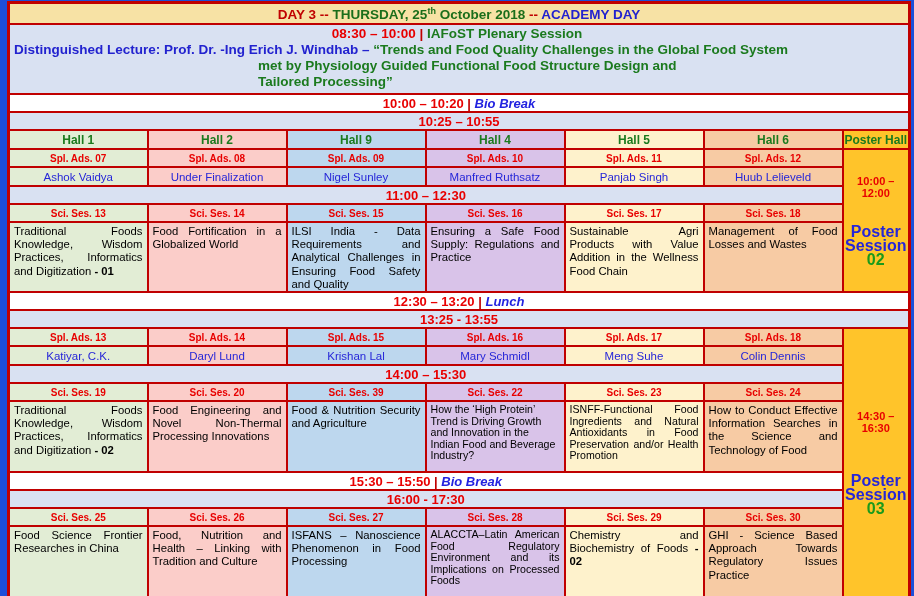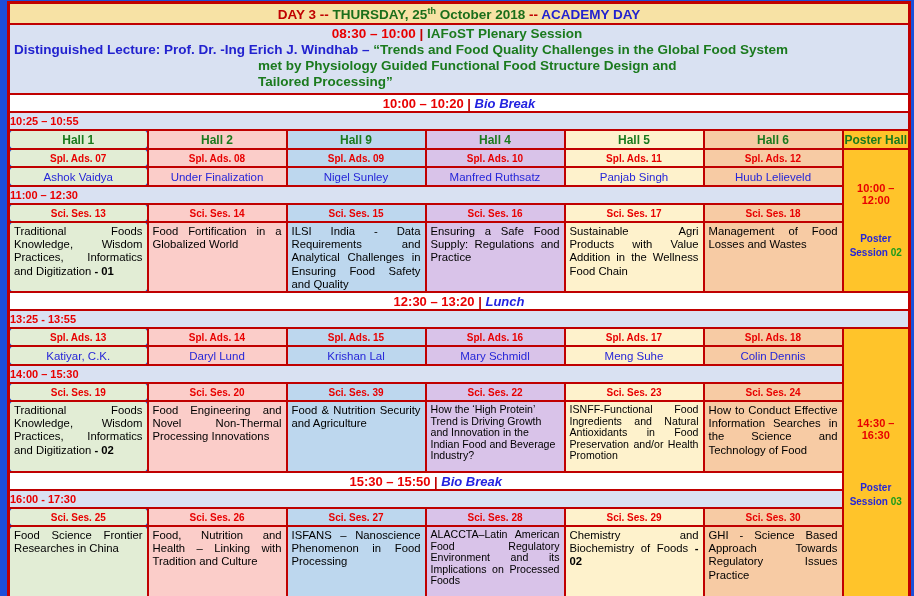--- a/index.html
+++ b/index.html
@@ -3,61 +3,61 @@
 <meta charset="utf-8">
 <style>
   html,body{margin:0;padding:0;background:#ffffff;}
   .page{width:914px;height:596px;overflow:hidden;background:#1d4ed8;
         font-family:"Liberation Sans",sans-serif;position:relative;}
   table.sched{border-collapse:collapse;table-layout:fixed;width:901px;
         margin:1px 0 0 7px;border:3px solid #C00000;}
   td{border:2px solid #C00000;padding:0;overflow:hidden;vertical-align:middle;}
 
   
-  .c1{background:#E2EDD5;border-radius:6px;} .c2{background:#FBCDC9;} .c3{background:#BDD7EE;}
+  .c1{background:#E2EDD5;} .c2{background:#FBCDC9;} .c3{background:#BDD7EE;}
   .c4{background:#D9C3E9;} .c5{background:#FEF2CC;} .c6{background:#F7CBA4;}
   .gold{background:#FFC42A;}
 
   
   .title-cell{height:19px;background:#F7E2A5;text-align:center;
         font-weight:bold;font-size:13.5px;color:#C00000;}
   .title-cell .grn{color:#1B6E1B;} .title-cell .blu{color:#2222CF;}
   .title-cell sup{font-size:9px;}
   .plenary-cell{height:65px;background:#D9E1F2;font-weight:bold;
         font-size:13.5px;padding:1px 8px 2px 4px;vertical-align:top;}
   .plenary-time{text-align:center;color:#E80000;line-height:16px;}
   .plenary-time .pipe{color:#C00000;font-weight:bold;}
   .plenary-time .grn{color:#1B7A1E;}
   .lect{line-height:16px;}
   .lect .blu{color:#2222CF;} .lect .grn{color:#1B7A1E;}
   .lect-cont{margin-left:244px;color:#1B7A1E;line-height:16px;}
   .break-cell{height:16px;background:#ffffff;text-align:center;
         font-weight:bold;font-size:13px;color:#E80000;}
   .break-cell .pipe{color:#C00000;}
   .break-cell .blu{color:#2222E0;font-style:italic;}
-  .band-cell{height:16px;background:#D9E1F2;
-        font-weight:bold;font-size:11px;color:#E80000;}
+  .band-cell{height:16px;background:#D9E1F2;text-align:center;
+        font-weight:bold;font-size:13px;color:#E80000;}
   .hall-head{height:17px;text-align:center;font-weight:bold;
         font-size:12px;color:#1B7A1E;}
   .lbl-cell{height:16px;text-align:center;font-weight:bold;
         font-size:10px;color:#E80000;}
   .name-cell{height:17px;text-align:center;font-size:11.5px;color:#2626D8;}
   .topic{vertical-align:top;font-size:11.3px;line-height:13.2px;
         padding:2px 4px 0 4px;text-align:justify;color:#000000;}
   .topic b{font-weight:bold;}
   .h-c1{height:64px;} .h-c2{height:67px;} .h-c3{height:68px;}
   .dense{font-size:10.6px;line-height:11.5px;}
   .ta-left{text-align:left;}
 
   
   .poster-cell{background:#FFC42A;text-align:center;font-weight:bold;
         vertical-align:middle;}
   .p-time{color:#E80000;font-size:11px;margin-bottom:26px;}
   .p-time2{color:#E80000;font-size:11px;margin-bottom:40px;}
-  .p-sess{color:#2626D8;font-size:10px;line-height:14px;}
+  .p-sess{color:#2626D8;font-size:16px;line-height:14px;}
   .p-sess .num{color:#1B9A1B;}
 </style>
 </head>
 <body>
 
 <div class="page">
 <table class="sched">
   <colgroup>
     <col style="width:139px">
         <col style="width:139px">

